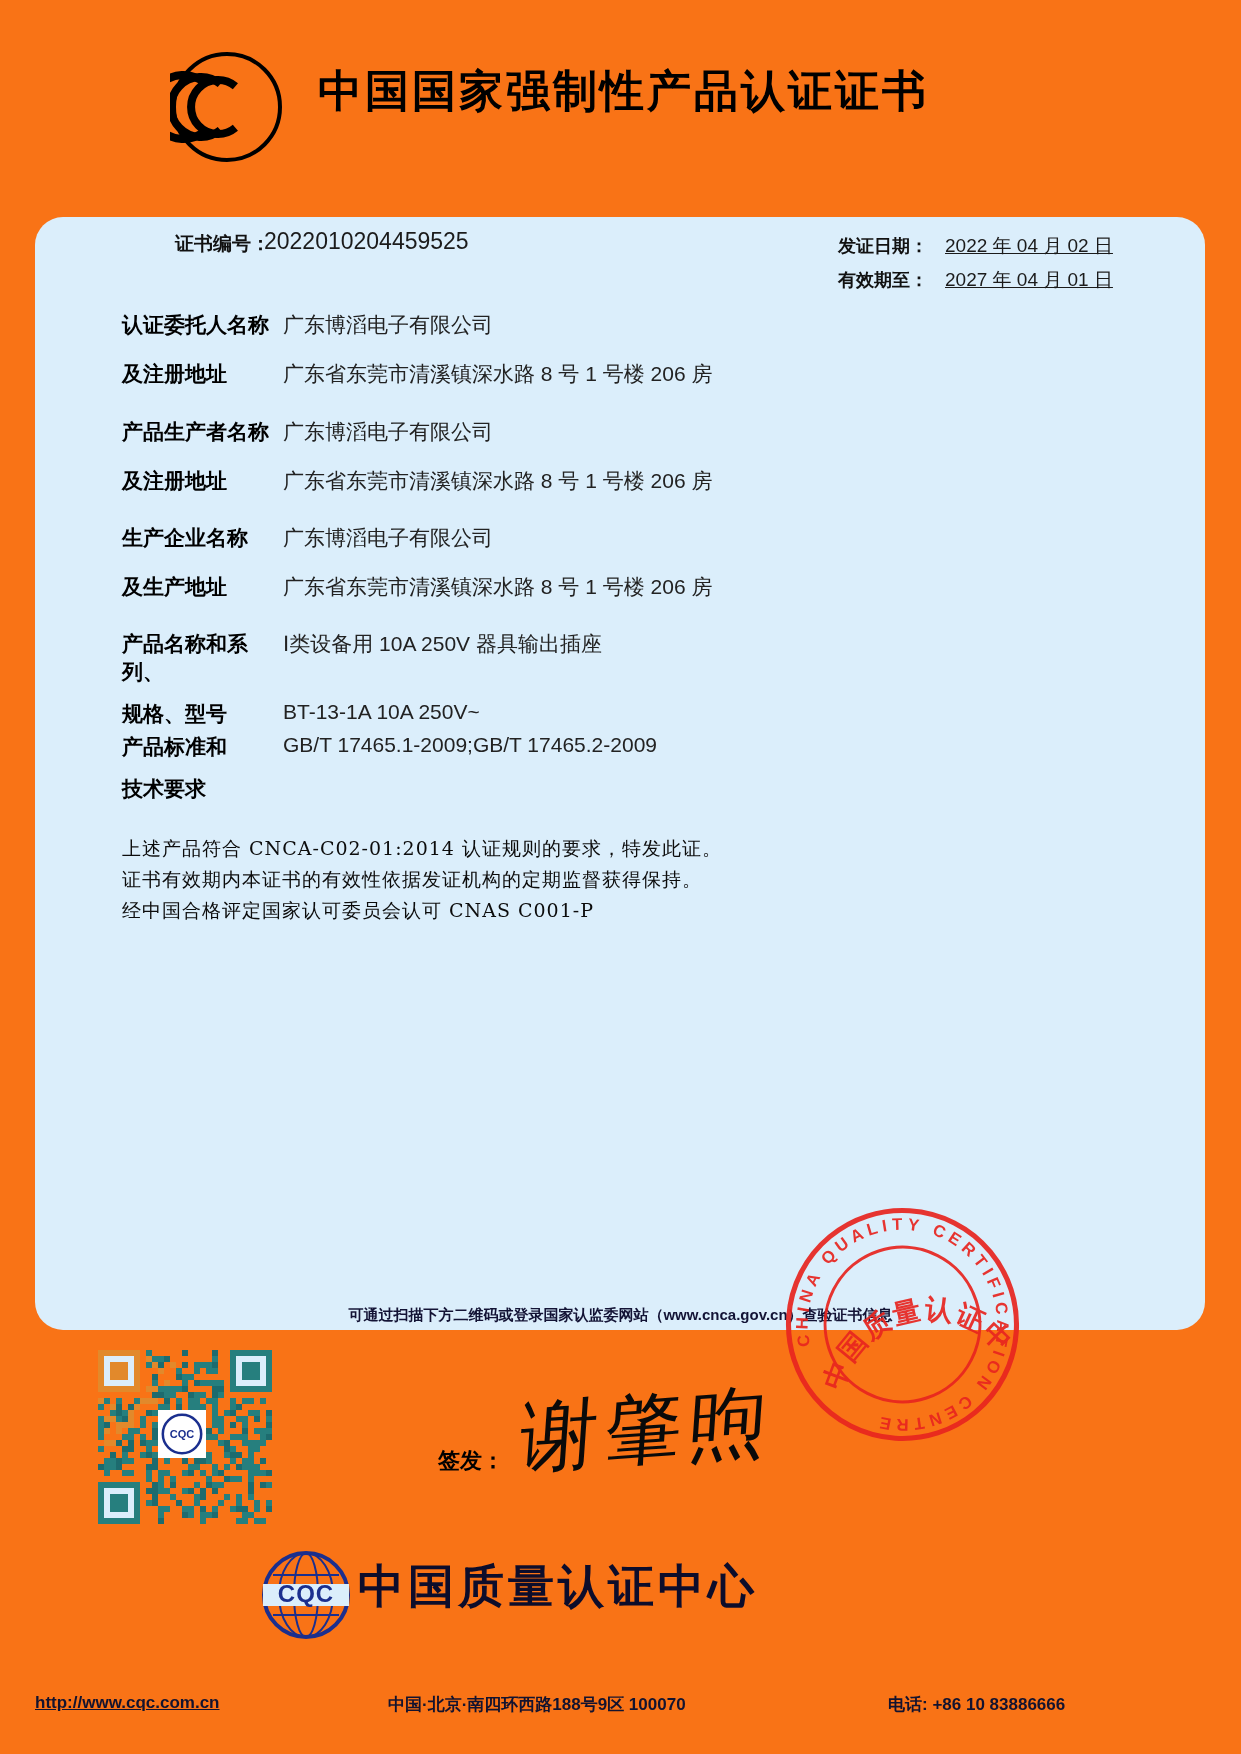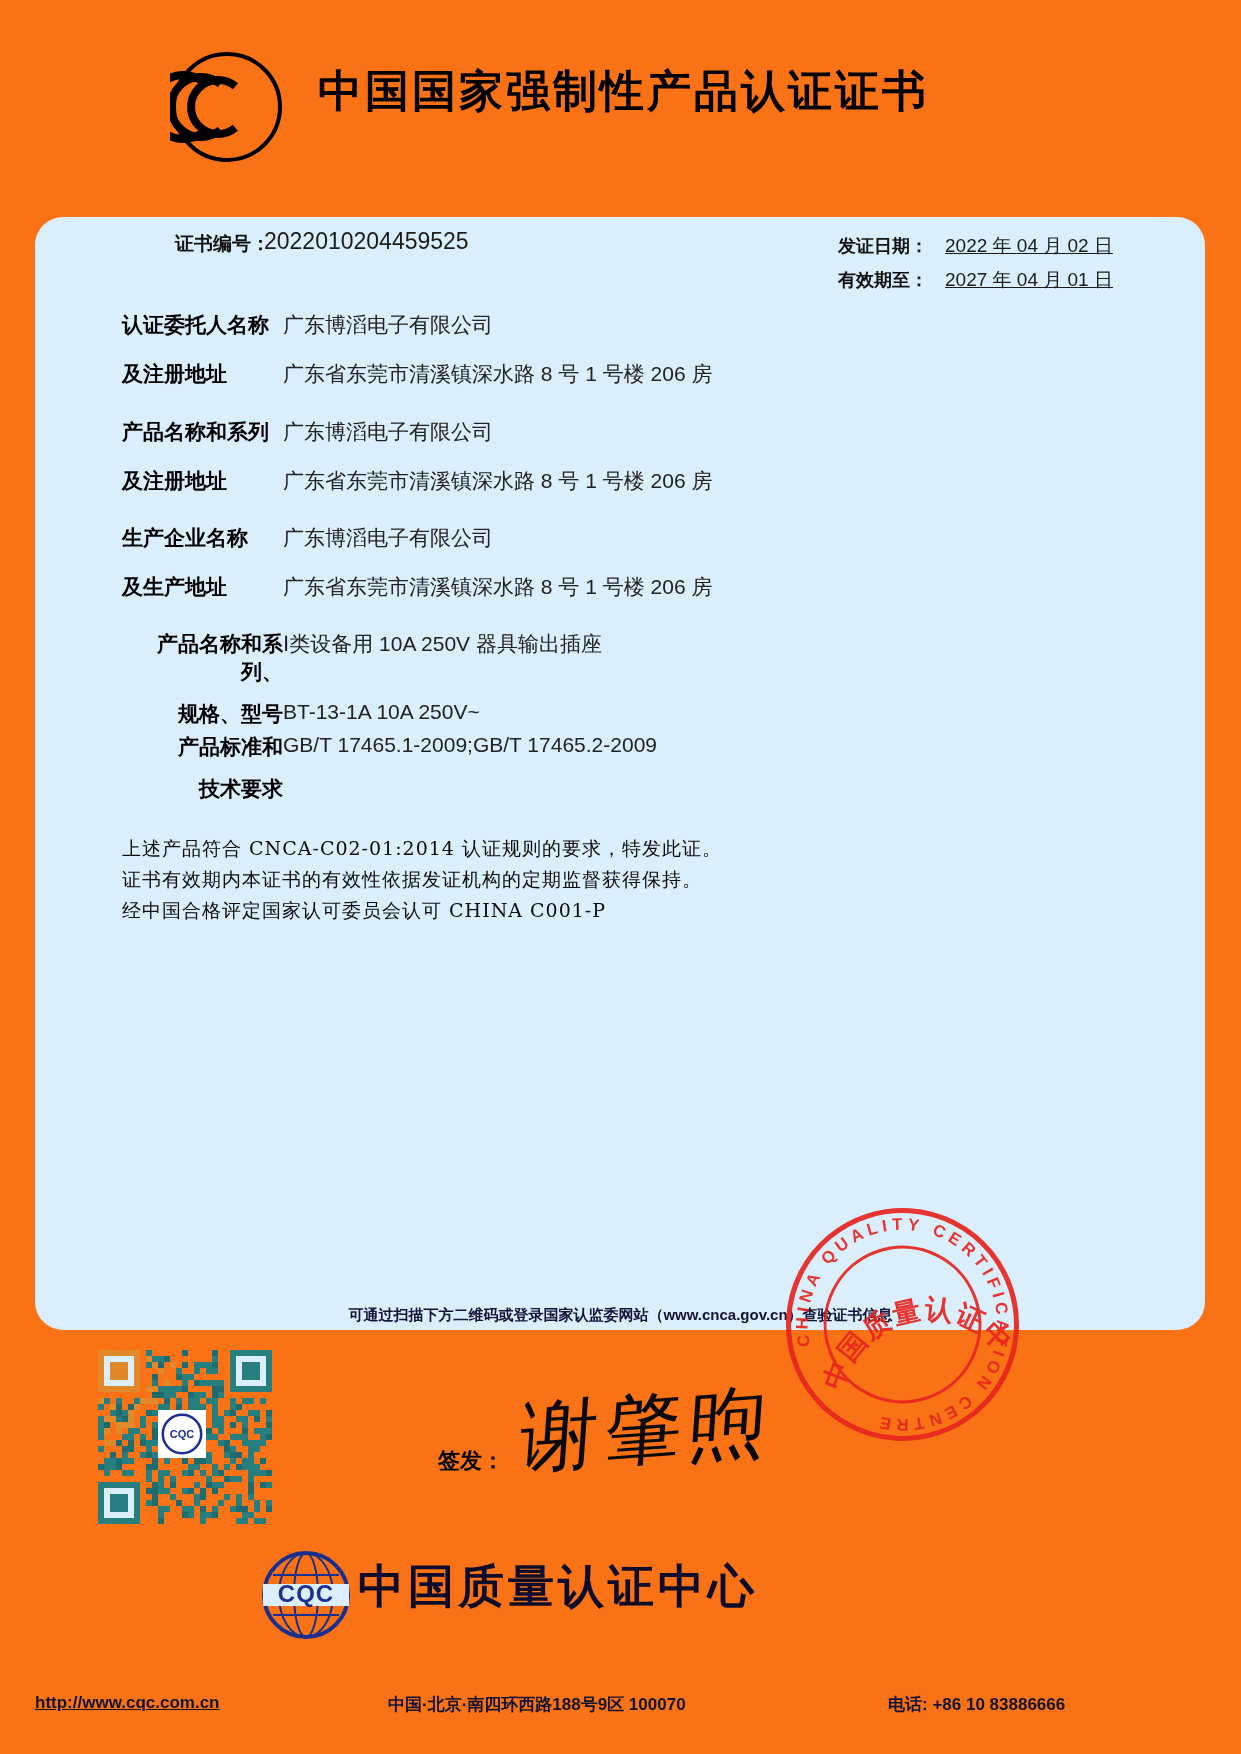--- a/index.html
+++ b/index.html
@@ -17,21 +17,21 @@
   .date-label{display:inline-block;width:102px;}
   .issue{left:838px;top:233px;}
   .expiry{left:838px;top:267px;}
   .date-val{font-size:19px;color:#1b1b1b;font-family:"Liberation Sans",sans-serif;font-weight:400;text-decoration:underline;}
   
   .field-block{left:122px;width:960px;}
   .frow{display:flex;align-items:flex-start;}
   .flabel{width:161px;flex:0 0 161px;font-size:21px;font-weight:700;color:#000;}
   .fvalue{font-size:21px;color:#222;}
   .gap-lg .frow{margin-bottom:21px;}
-  .gap-sm .frow{margin-bottom:14px;text-align:right;}
+  .gap-sm .frow{margin-bottom:14px;}
   
   .statements{left:122px;top:833px;font-family:"DejaVu Serif",serif;font-size:19px;color:#0c0c0c;line-height:31px;letter-spacing:1px;}
   
   .verify{left:0;top:1306px;width:1241px;text-align:center;font-size:15px;color:#131335;font-weight:600;}
   
   .sign-label{left:438px;top:1446px;font-size:22px;font-weight:800;color:#000;}
   .signature{left:520px;top:1378px;font-size:78px;font-family:"DejaVu Serif",serif;color:#0a0a0a;transform:rotate(-4deg) skewX(-8deg);letter-spacing:6px;}
   
   .issuer-name{left:358px;top:1556px;font-size:46px;font-weight:800;color:#0d0d2b;letter-spacing:4px;}
   
@@ -74,21 +74,21 @@
       <span class="fvalue">广东博滔电子有限公司</span>
     </div>
     <div class="frow">
       <span class="flabel">及注册地址</span>
       <span class="fvalue">广东省东莞市清溪镇深水路 8 号 1 号楼 206 房</span>
     </div>
   </div>
 
   <div class="abs field-block gap-lg" style="top:418px">
     <div class="frow">
-      <span class="flabel">产品名称和系列</span>
+      <span class="flabel">产品生产者名称</span>
       <span class="fvalue">广东博滔电子有限公司</span>
     </div>
     <div class="frow">
       <span class="flabel">及注册地址</span>
       <span class="fvalue">广东省东莞市清溪镇深水路 8 号 1 号楼 206 房</span>
     </div>
   </div>
 
   <div class="abs field-block gap-lg" style="top:524px">
     <div class="frow">
@@ -119,21 +119,21 @@
     </div>
     <div class="frow">
       <span class="flabel">技术要求</span>
       <span class="fvalue"></span>
     </div>
   </div>
 
   <div class="abs statements">
     <div>上述产品符合 CNCA-C02-01:2014 认证规则的要求，特发此证。</div>
     <div>证书有效期内本证书的有效性依据发证机构的定期监督获得保持。</div>
-    <div>经中国合格评定国家认可委员会认可 CHINA C001-P</div>
+    <div>经中国合格评定国家认可委员会认可 CNAS C001-P</div>
   </div>
 
   <div class="abs verify">可通过扫描下方二维码或登录国家认监委网站（www.cnca.gov.cn）查验证书信息</div>
 
   <svg id="qr" class="abs" style="left:98px;top:1350px" width="174" height="174" viewBox="0 0 174 174">
       <rect x="48" y="0" width="6" height="6" fill="#267f7e"></rect>
       <rect x="84" y="0" width="6" height="6" fill="#1d6b6e"></rect>
       <rect x="114" y="0" width="6" height="6" fill="#1d6b6e"></rect>
       <rect x="48" y="6" width="6" height="6" fill="#e2892b"></rect>
       <rect x="54" y="6" width="6" height="6" fill="#267f7e"></rect>

